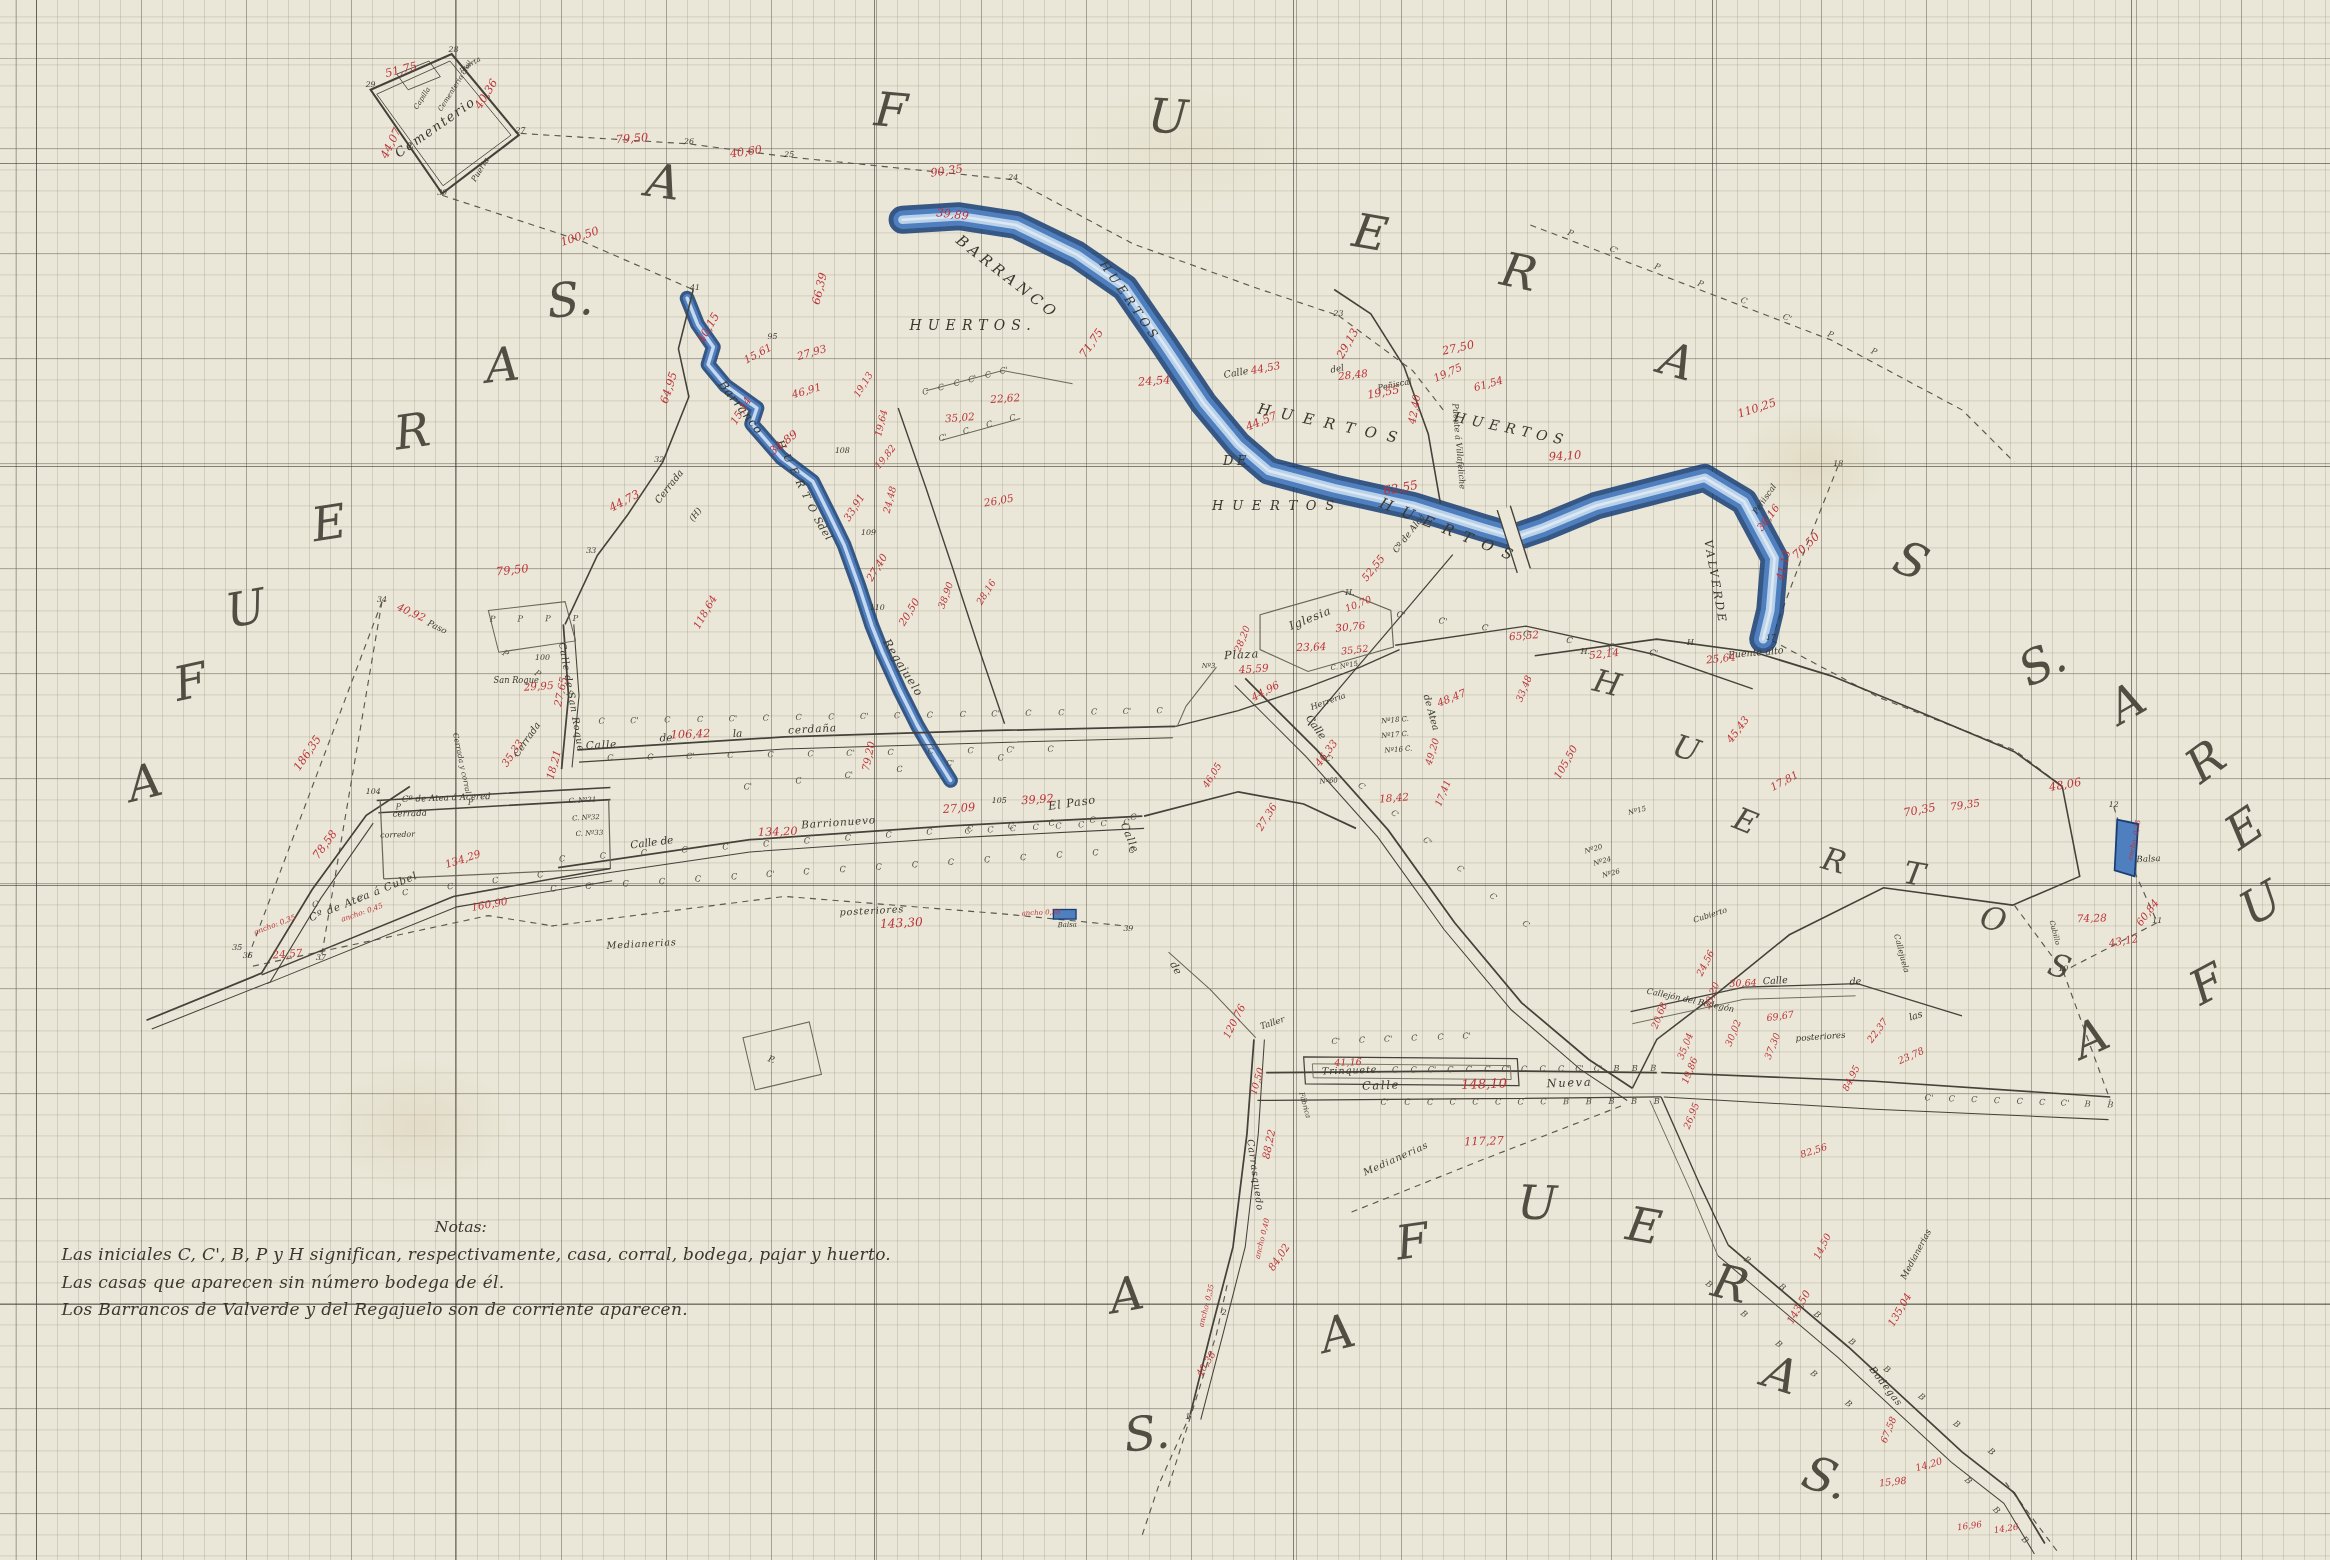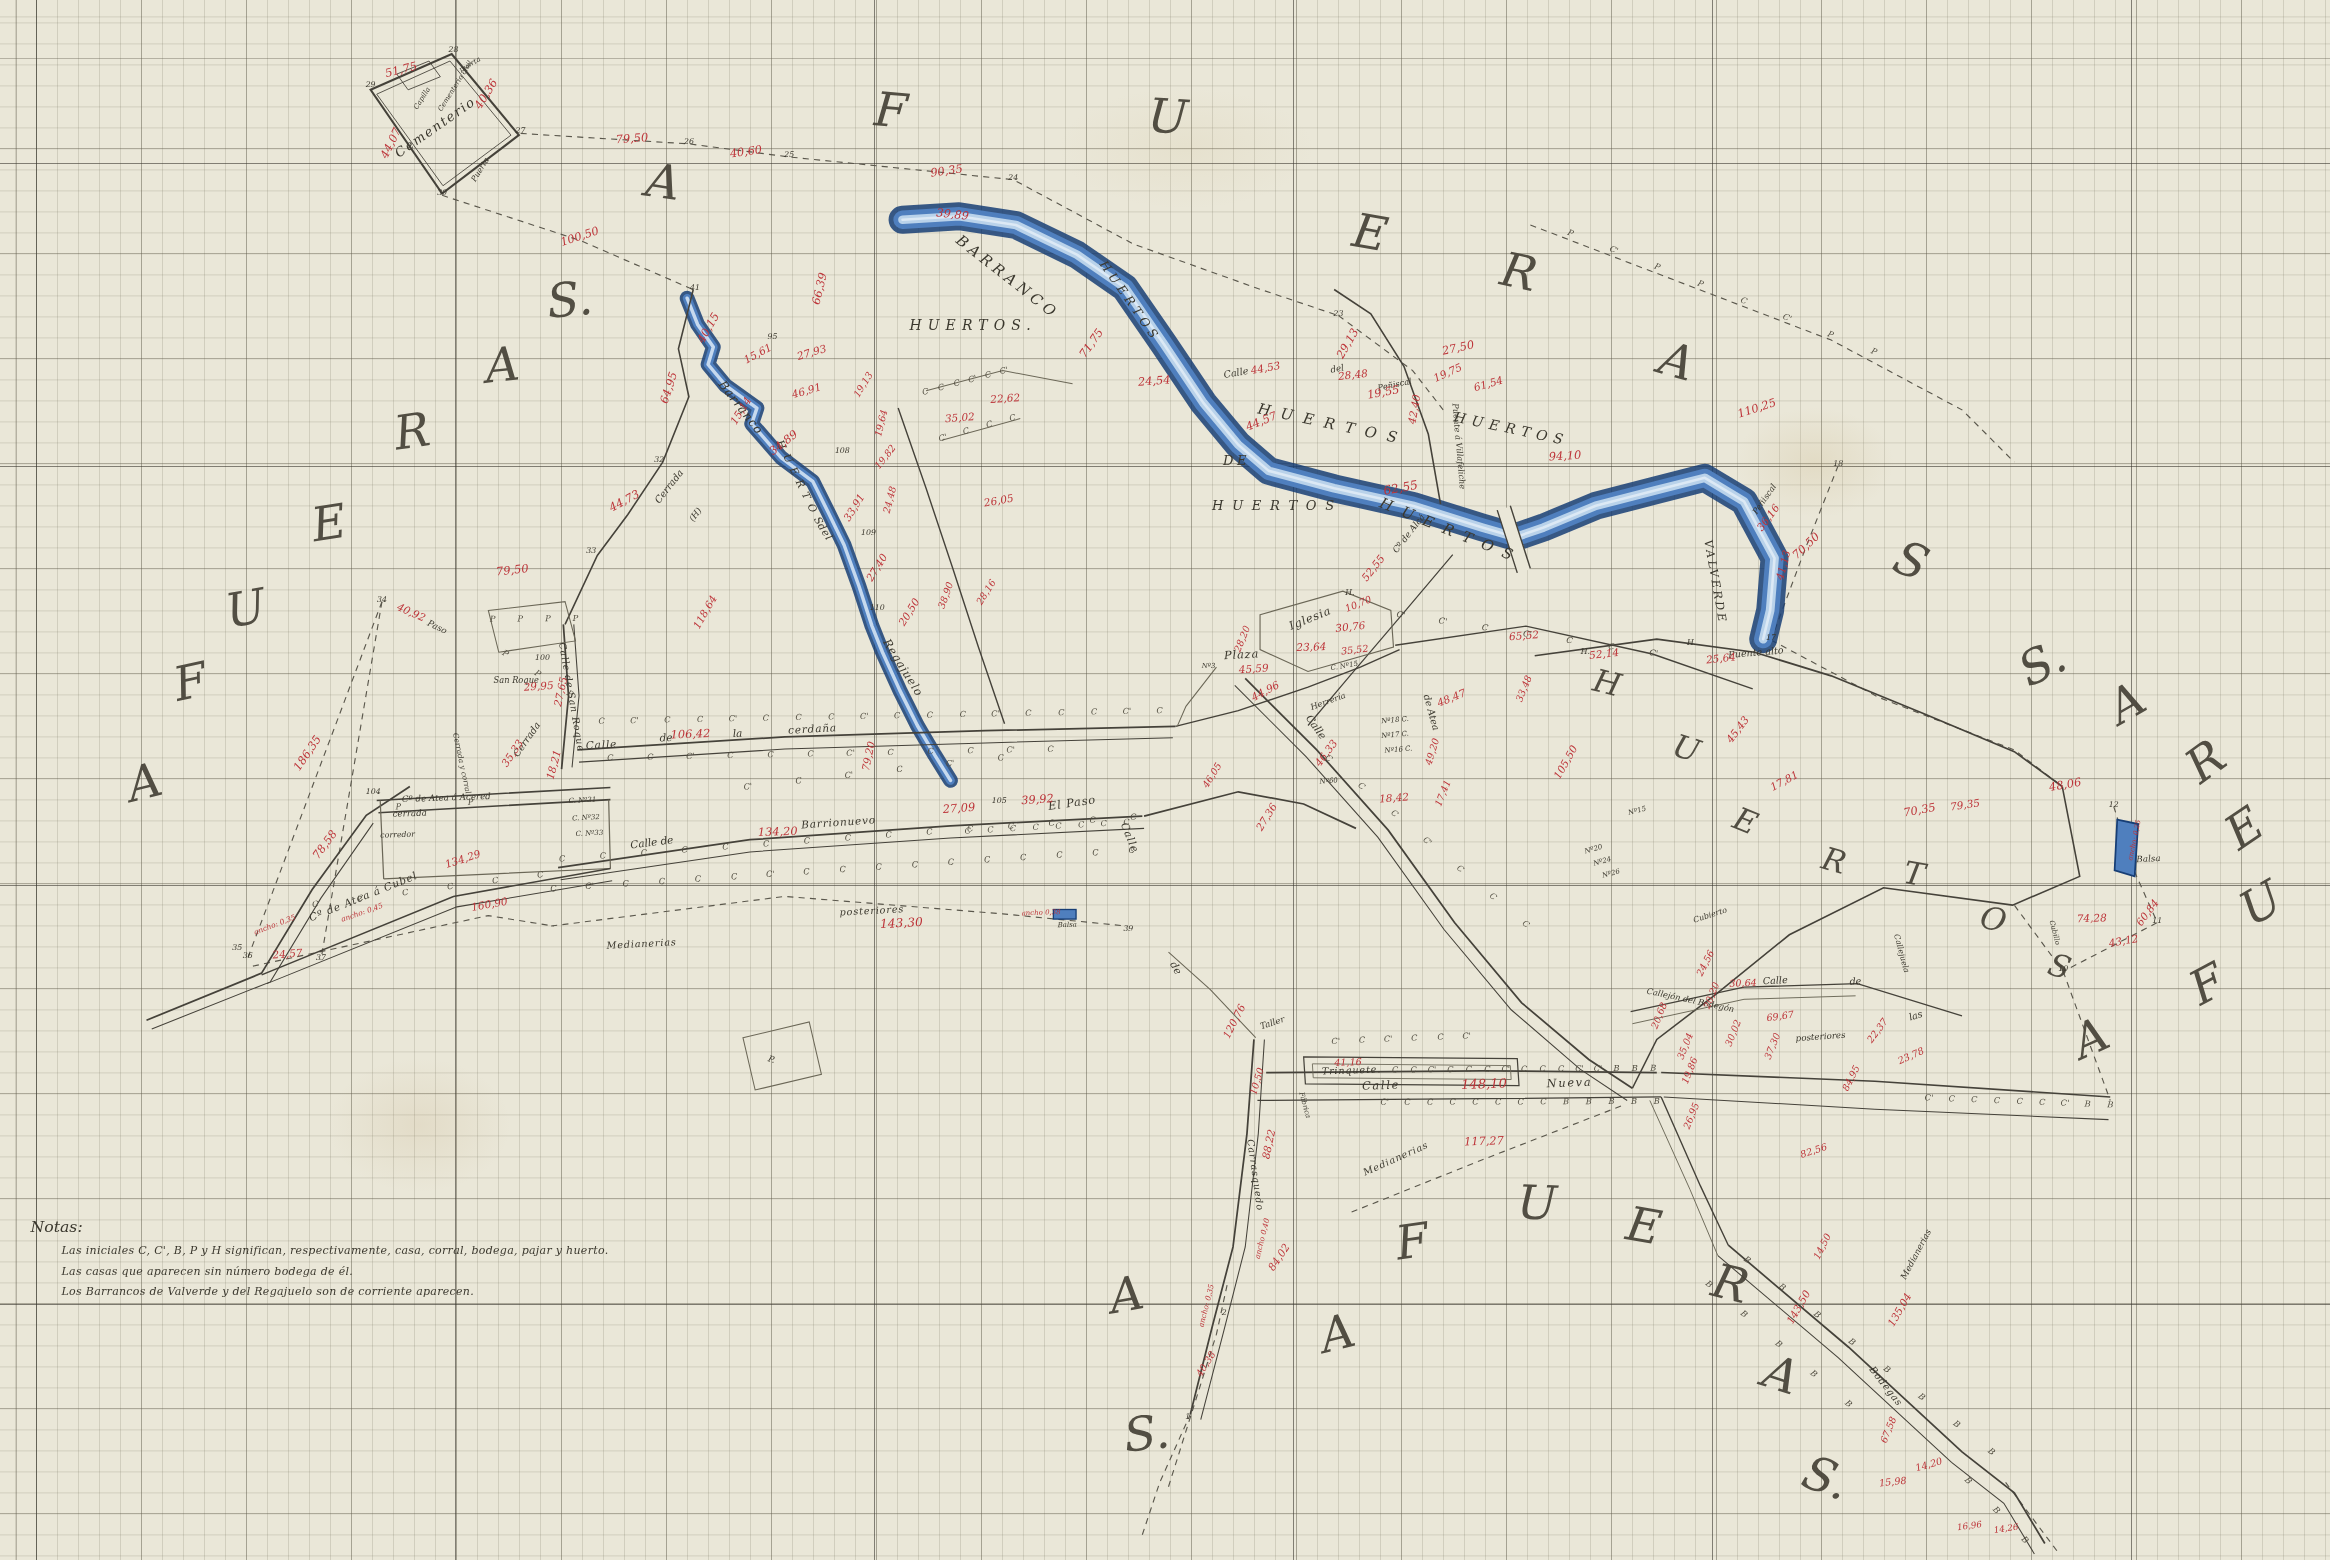--- a/index.html
+++ b/index.html
@@ -19,22 +19,22 @@
   .stain{position:absolute;border-radius:50%;pointer-events:none;}
   .s1{left:1701px;top:384px;width:227px;height:157px;background:radial-gradient(closest-side,rgba(190,165,110,.18),transparent 70%);}
   .s2{left:288px;top:1029px;width:262px;height:192px;background:radial-gradient(closest-side,rgba(180,150,100,.14),transparent 70%);}
   .s3{left:1003px;top:61px;width:366px;height:174px;background:radial-gradient(closest-side,rgba(200,180,130,.12),transparent 70%);}
   svg{position:absolute;left:0;top:0;}
   svg text{font-family:"DejaVu Serif","Liberation Serif",serif;font-style:italic;}
   .ink{fill:#3b382e;} .red{fill:#bd3439;} .big{fill:#474338;opacity:.93;} .hl{fill:#514d40;}
   .st{stroke:#45423a;fill:none;} .stf{stroke:#6b6757;fill:none;}
   .dash{stroke:#5a574c;fill:none;stroke-dasharray:7 6;}
   .notes{position:absolute;left:30.5px;top:1217px;color:#3b382e;font-style:italic;}
-  .notes .hd{font-size:15.7px;}
-  .notes .ln{font-size:11px;margin-left:31px;margin-top:7.8px;letter-spacing:0.3px;}
+  .notes .hd{font-size:15.7px;text-align:center;}
+  .notes .ln{font-size:17px;margin-left:31px;margin-top:7.8px;letter-spacing:0.3px;}
 </style>
 </head>
 <body>
 
 <div class="sheet">
   <div class="stain s1"></div>
   <div class="stain s2"></div>
   <div class="stain s3"></div>
 
   <svg id="map-svg" width="2330" height="1560" viewBox="0 0 2672 1789">

